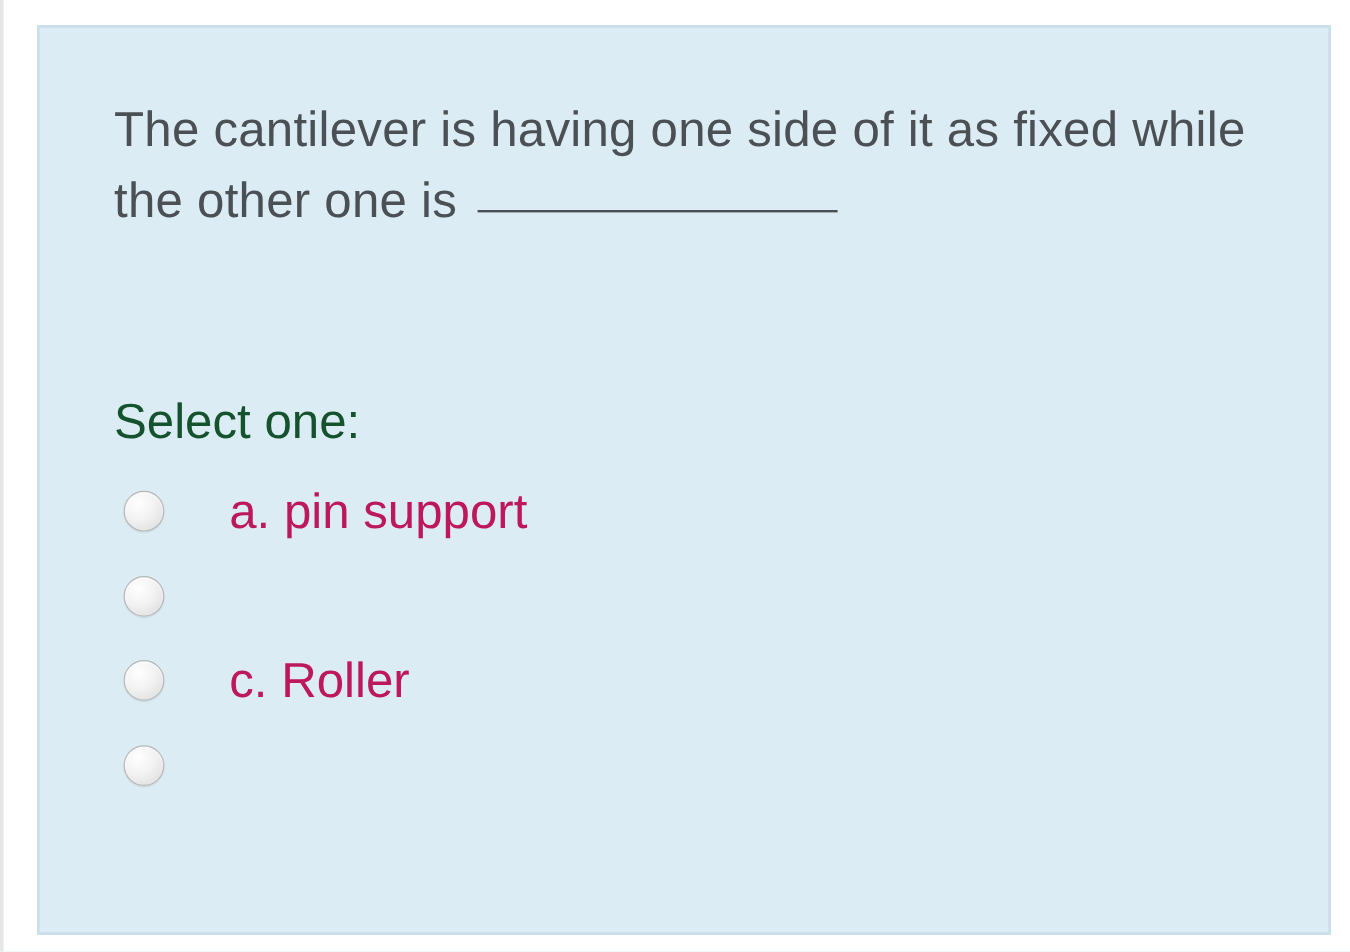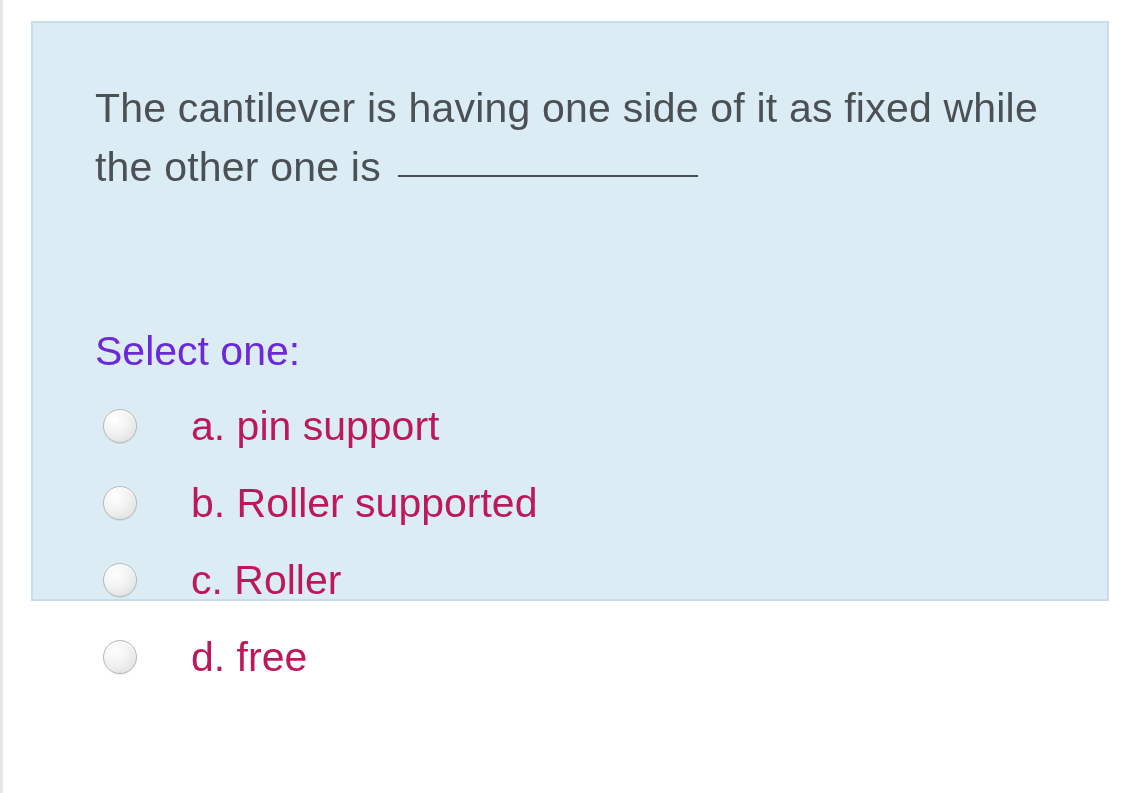--- a/index.html
+++ b/index.html
@@ -21,21 +21,21 @@
       width: 1125px;
       height: 793px;
       border-left: 3px solid #e6e6e6;
       padding-left: 28px;
       padding-top: 21px;
     }
     .question-box {
       background: #dcecf4;
       border: 2px solid #c7dde9;
       width: 1078px;
-      height: 580px;
+      height: 758px;
       padding: 56px 62px 40px 62px;
       color: #4a5054;
     }
     .question-text {
       font-size: 41px;
       line-height: 1.45;
       color: #4a5054;
       margin-bottom: 130px;
       letter-spacing: 0.2px;
     }
@@ -43,21 +43,21 @@
       display: inline-block;
       border-bottom: 2px solid #4a5054;
       width: 300px;
       vertical-align: baseline;
       margin-left: 6px;
       position: relative;
       top: -4px;
     }
     .select-prompt {
       font-size: 41px;
-      color: #6d28d9;
+      color: #14532d;
       margin-bottom: 28px;
     }
     .option-list {
       list-style: none;
     }
     .option-row {
       display: flex;
       align-items: center;
       margin-bottom: 30px;
       padding-left: 8px;
@@ -96,35 +96,27 @@
     <ul class="option-list">
       <li class="option-row">
         <span class="radio"></span>
         <span class="option-label">
           <span class="option-letter">a.</span>
           <span>pin support</span>
         </span>
       </li>
       <li class="option-row">
         <span class="radio"></span>
-        <span class="option-label">
-          <span class="option-letter">b.</span>
-          <span>Roller supported</span>
-        </span>
       </li>
       <li class="option-row">
         <span class="radio"></span>
         <span class="option-label">
           <span class="option-letter">c.</span>
           <span>Roller</span>
         </span>
       </li>
       <li class="option-row">
         <span class="radio"></span>
-        <span class="option-label">
-          <span class="option-letter">d.</span>
-          <span>free</span>
-        </span>
       </li>
     </ul>
 
   </div>
 </div>
 
 </body></html>

